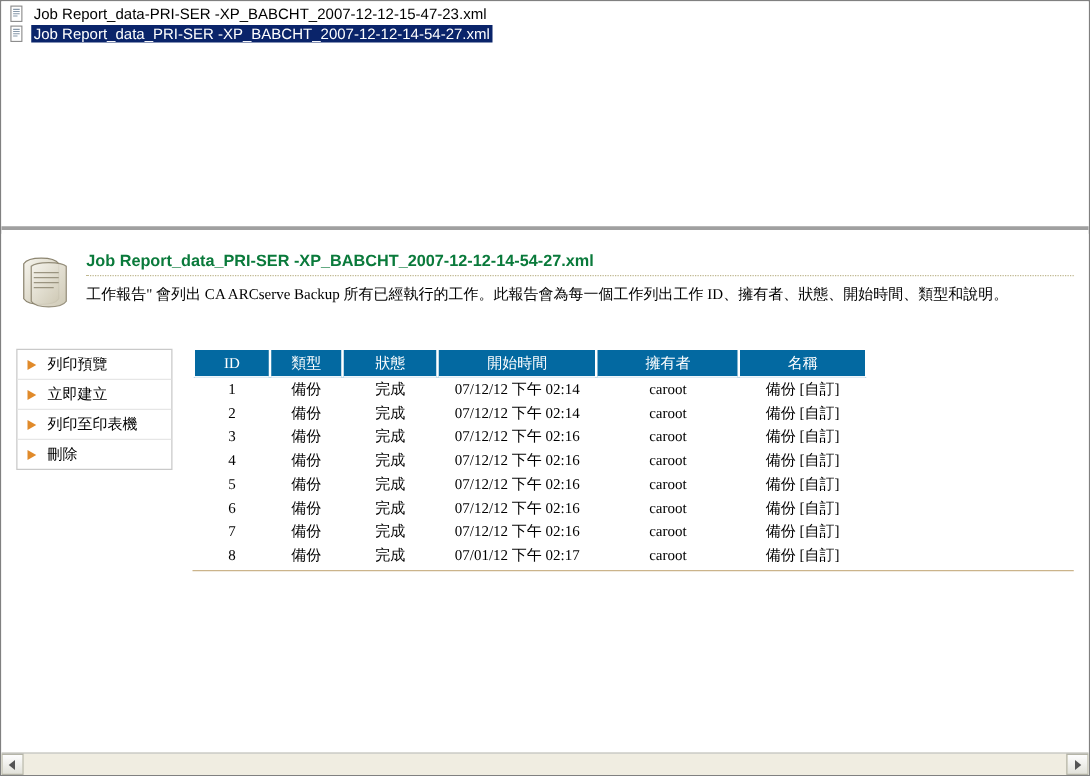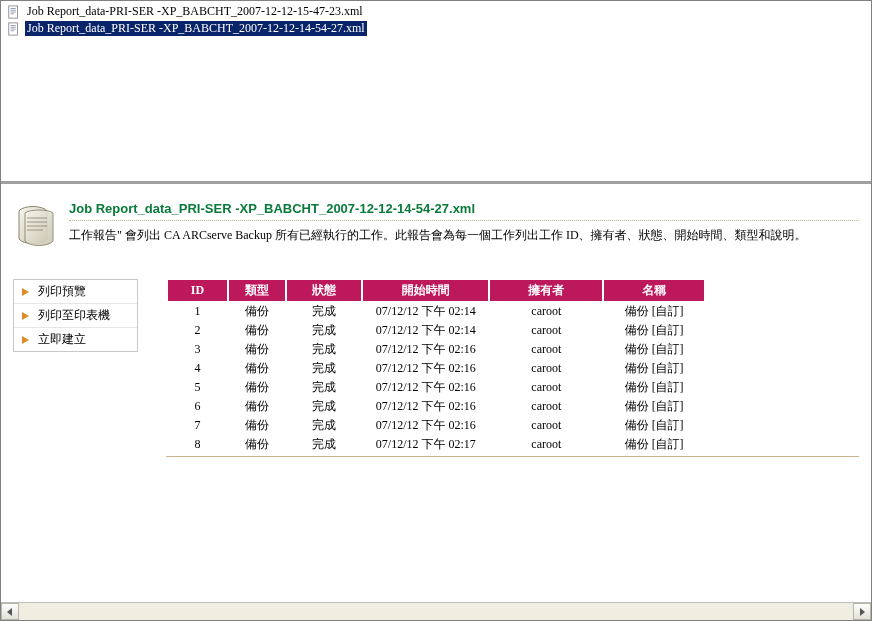--- a/index.html
+++ b/index.html
@@ -14,21 +14,21 @@
   .top-pane {
     height: 183px;
     border-bottom: 3px solid #a0a0a0;
     background: #fff;
     padding: 2px 4px;
     overflow: auto;
   }
   .file-row {
     display: flex; align-items: center; gap: 4px;
     padding: 1px 2px;
-    font-family: Liberation Serif, serif;
+    font-family: Liberation Sans, sans-serif;
     font-size: 12px;
     cursor: pointer;
   }
   .file-row.selected .file-label {
     background: #0a246a; color: #fff;
   }
   .file-label { padding: 0 2px; }
   .file-icon { width: 14px; height: 14px; flex: 0 0 14px; }
   .bottom-pane {
     position: absolute;
@@ -52,21 +52,21 @@
   .desc {
     font-family: "PMingLiU", serif;
     font-size: 12px;
     color: #000;
   }
 
   .main-cols {
     display: flex;
     margin-top: 30px;
     align-items: flex-start;
-    gap: 28px;
+    gap: 16px;
   }
   .side-menu {
     width: 125px;
     border: 1px solid #c9c9c9;
     border-right: 1px solid #c9c9c9;
   }
   .side-item {
     display: flex; align-items: center;
     gap: 6px;
     padding: 3px 6px;
@@ -76,23 +76,23 @@
   }
   .side-item:last-child { border-bottom: none; }
   .arrow-icon { width: 12px; height: 12px; flex: 0 0 12px; }
 
   .table-wrap { flex: 1; }
   table.report {
     border-collapse: collapse;
     width: 540px;
   }
   table.report thead th {
-    background: #be185d;
+    background: #0369a1;
     color: #fff;
-    font-weight: bold;
+    font-weight: normal;
     font-size: 12px;
     padding: 2px 0;
     border: 1px solid #fff;
     border-left: 2px solid #fff;
     border-right: 2px solid #fff;
     font-family: "PMingLiU", serif;
   }
   table.report tbody td {
     text-align: center;
     padding: 1px 0;
@@ -170,27 +170,33 @@
             <div class="side-item">
               <svg class="arrow-icon" viewBox="0 0 12 12">
                 <path d="M2 2 L9 6 L2 10 Z" fill="#e08a2a"></path>
               </svg>
               <span>列印預覽</span>
             </div>
             <div class="side-item">
               <svg class="arrow-icon" viewBox="0 0 12 12">
                 <path d="M2 2 L9 6 L2 10 Z" fill="#e08a2a"></path>
               </svg>
+              <span>立即建立</span>
+            </div>
+            <div class="side-item">
+              <svg class="arrow-icon" viewBox="0 0 12 12">
+                <path d="M2 2 L9 6 L2 10 Z" fill="#e08a2a"></path>
+              </svg>
               <span>列印至印表機</span>
             </div>
             <div class="side-item">
               <svg class="arrow-icon" viewBox="0 0 12 12">
                 <path d="M2 2 L9 6 L2 10 Z" fill="#e08a2a"></path>
               </svg>
-              <span>立即建立</span>
+              <span>刪除</span>
             </div>
           </div>
 
         <div class="table-wrap">
           <table class="report">
             <thead>
               <tr>
                 <th class="col-id">ID</th>
                 <th class="col-type">類型</th>
                 <th class="col-status">狀態</th>
@@ -253,21 +259,21 @@
                   <td>備份</td>
                   <td>完成</td>
                   <td>07/12/12 下午 02:16</td>
                   <td>caroot</td>
                   <td>備份 [自訂]</td>
                 </tr>
                 <tr>
                   <td>8</td>
                   <td>備份</td>
                   <td>完成</td>
-                  <td>07/12/12 下午 02:17</td>
+                  <td>07/01/12 下午 02:17</td>
                   <td>caroot</td>
                   <td>備份 [自訂]</td>
                 </tr>
               </tbody>
           </table>
           <div class="table-bottom-rule"></div>
         </div>
       </div>
     </div>
 

